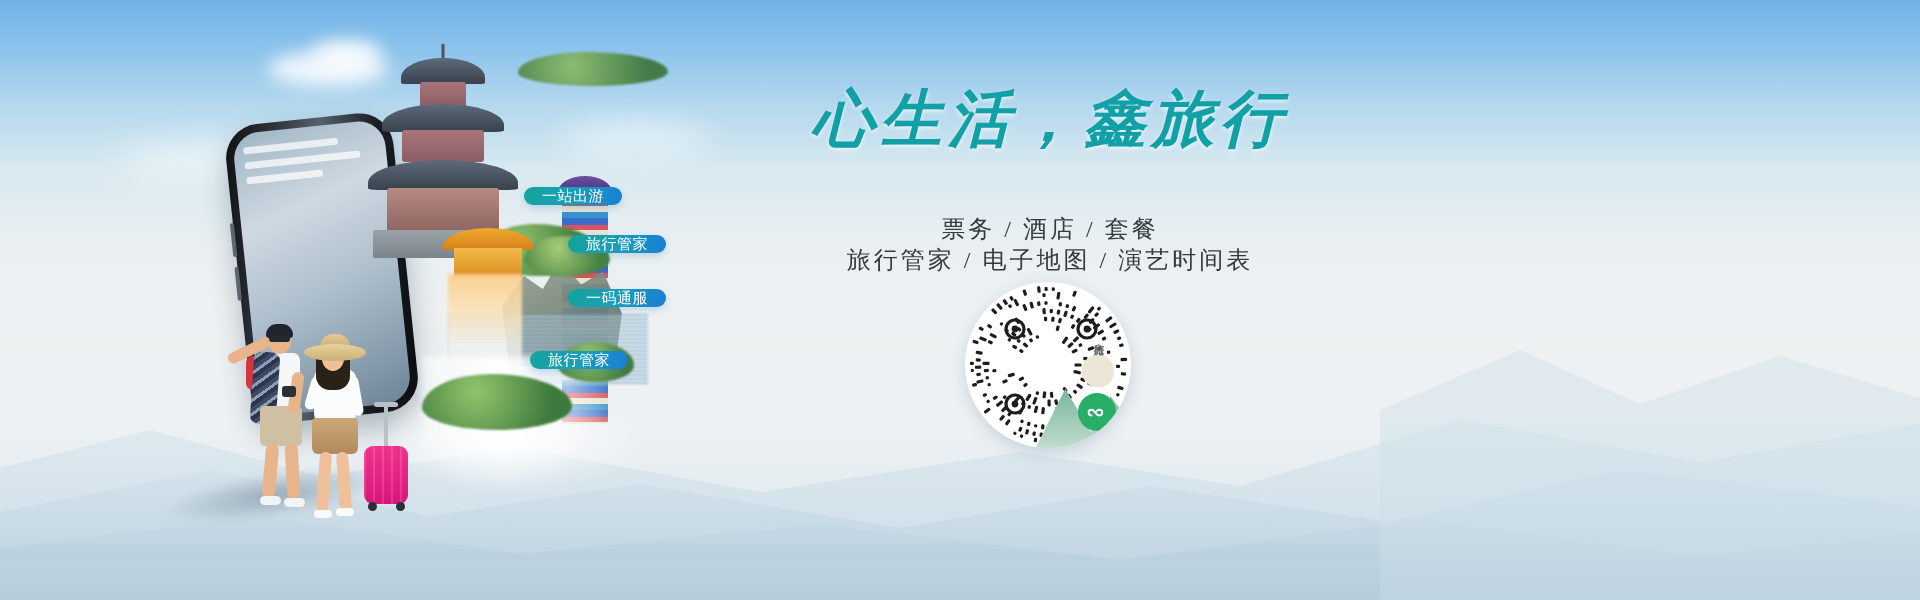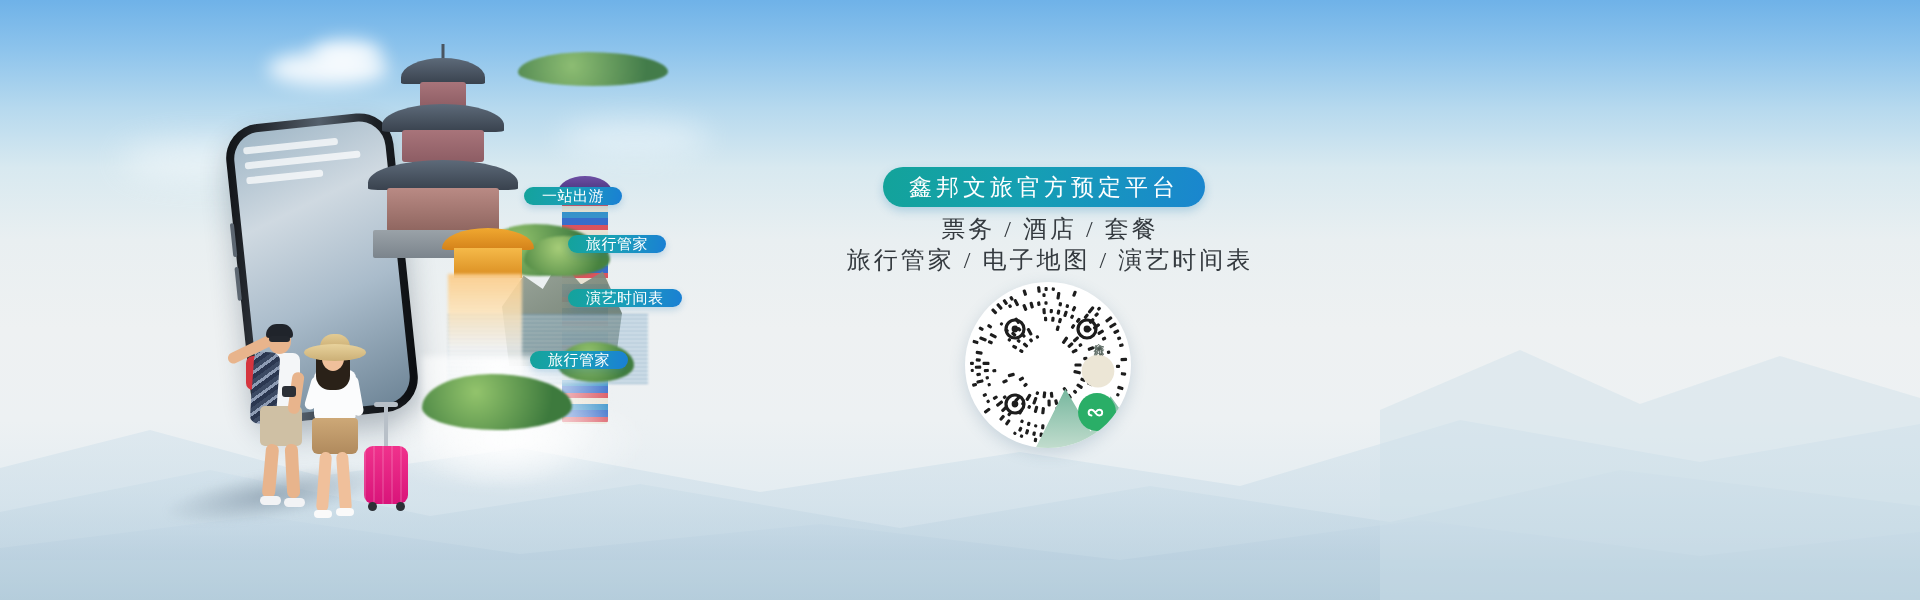--- a/index.html
+++ b/index.html
@@ -434,33 +434,31 @@
   </div>
 
   <div class="pills">
     <div class="pill p1">
       <span>一站出游</span>
     </div>
     <div class="pill p2">
       <span>旅行管家</span>
     </div>
     <div class="pill p3">
-      <span>演艺时间表</span>
+      <span>一码通服</span>
     </div>
     <div class="pill p4">
       <span>旅行管家</span>
     </div>
   </div>
 
   <div class="right">
 
-
-    <div class="badge">
-      <span>鑫邦文旅官方预定平台</span>
-    </div>
+    <div class="headline">心生活，鑫旅行</div>
+
 
     <div class="sub s1">票务 / 酒店 / 套餐</div>
     <div class="sub s2">旅行管家 / 电子地图 / 演艺时间表</div>
 
     <div class="qr-wrap">
       <svg viewBox="0 0 166 166" aria-hidden="true">
         <g id="qr-dots" fill="#1d1d1d">
             <rect x="111.4" y="79.5" width="3.2" height="7.0" rx="1.2" transform="rotate(90.0 113.0 83.0)"></rect>
             <rect x="110.5" y="86.4" width="3.2" height="7.5" rx="1.2" transform="rotate(103.8 112.1 90.2)"></rect>
             <rect x="98.4" y="105.0" width="3.2" height="5.4" rx="1.2" transform="rotate(145.4 100.0 107.7)"></rect>

